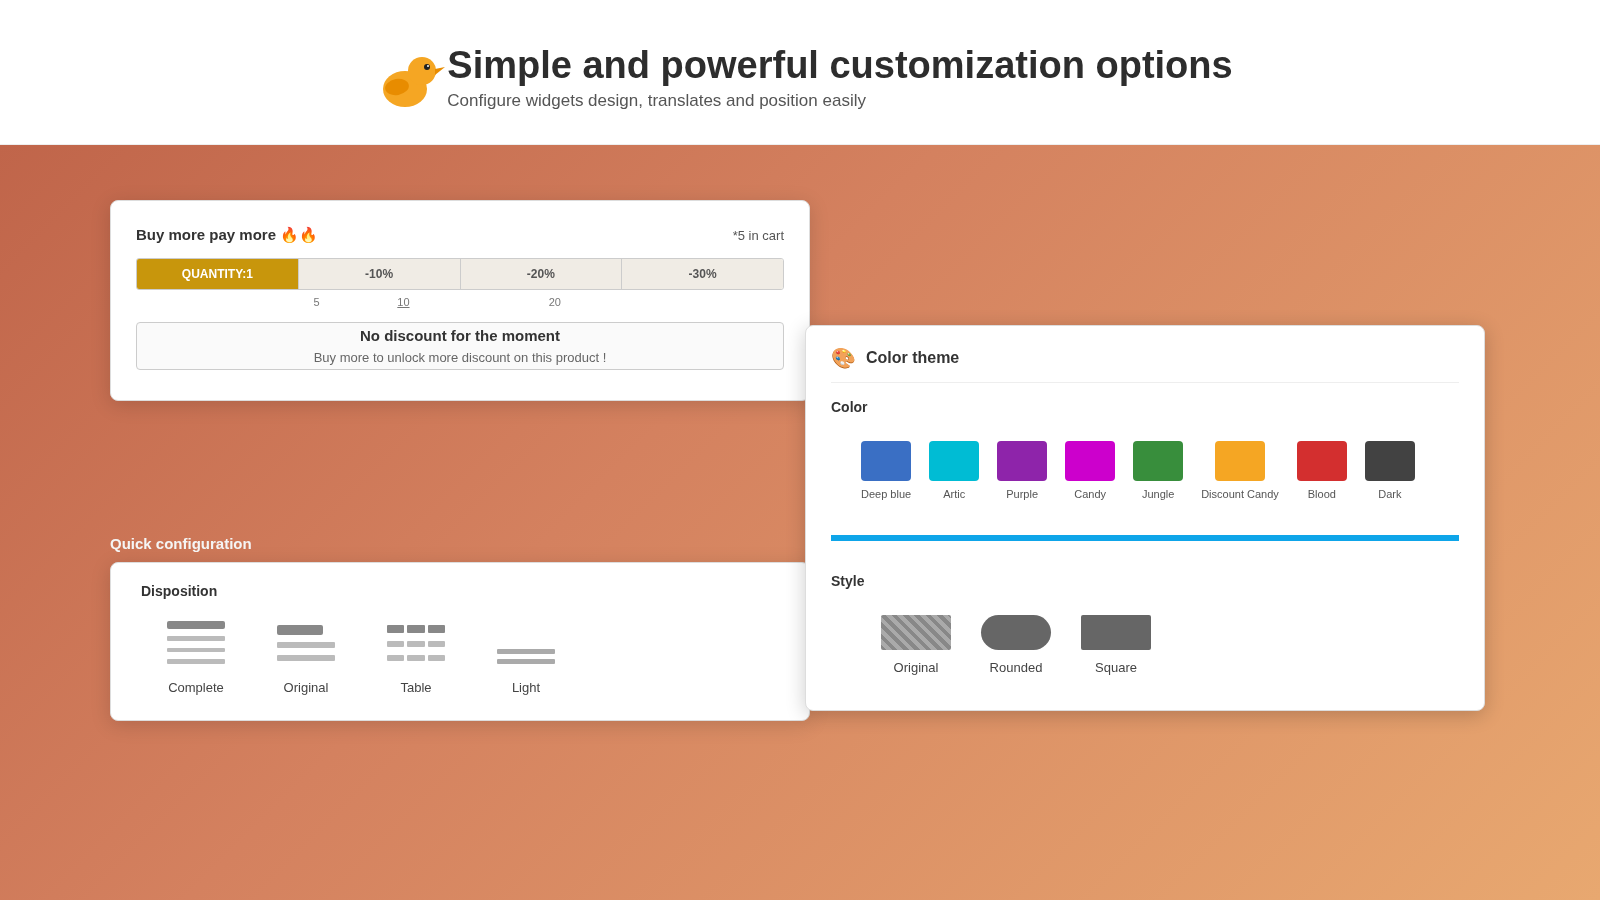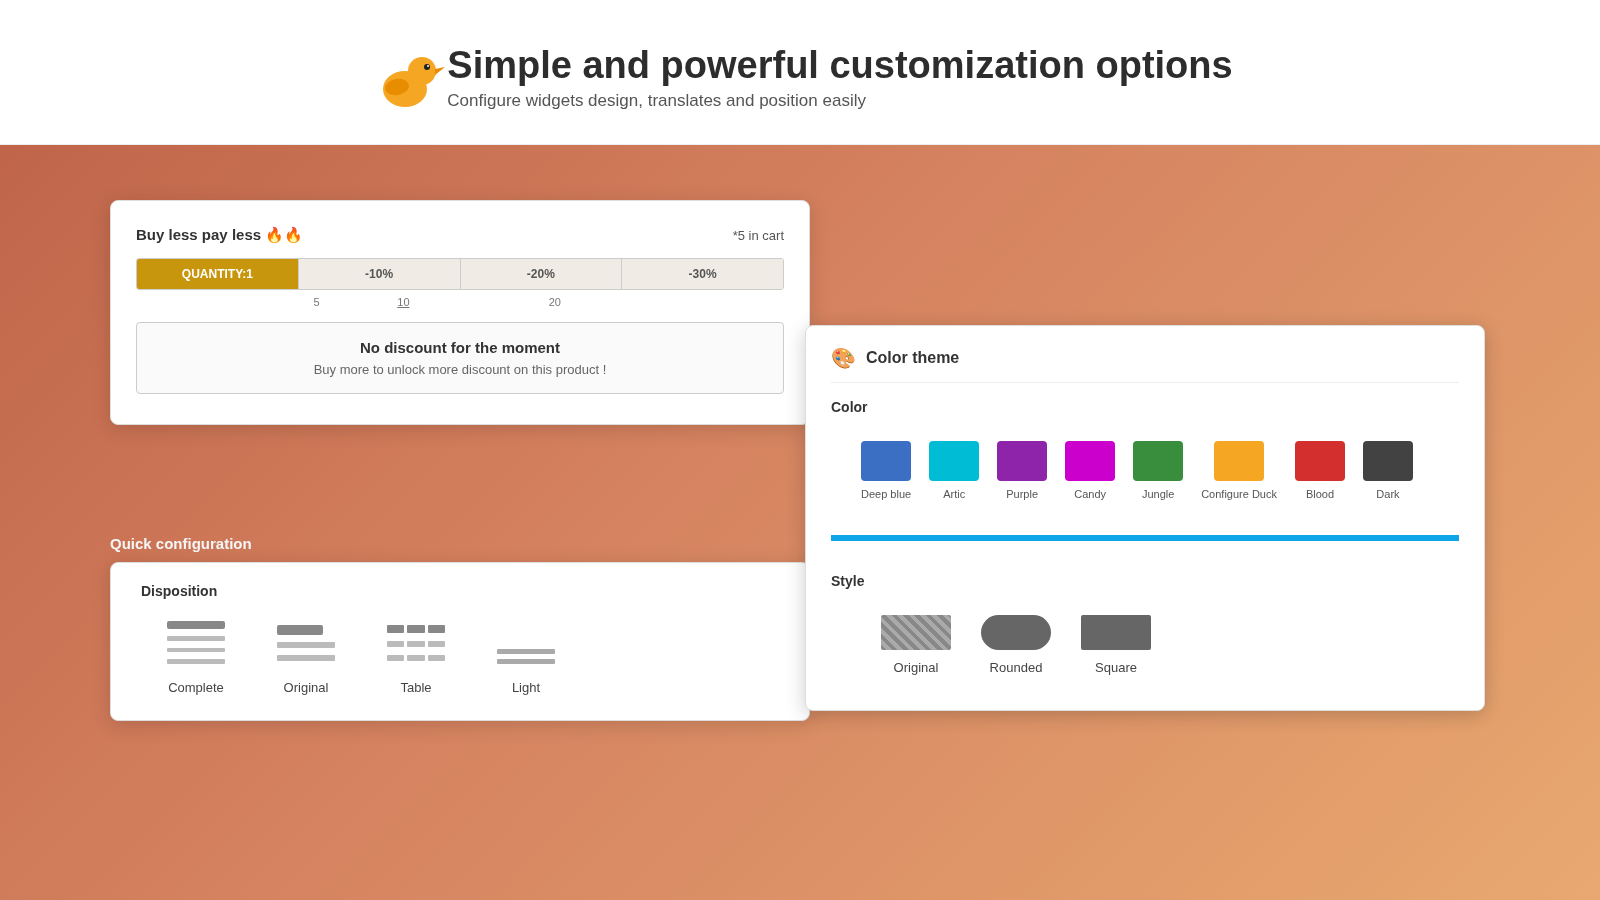--- a/index.html
+++ b/index.html
@@ -130,21 +130,21 @@
       color: #777;
       flex: 1;
       text-align: center;
     }
 
     .qty-label:first-child { text-align: left; margin-left: 25%; }
 
     .discount-box {
       border: 1px solid #ccc;
       border-radius: 4px;
-      padding: 16px;
+      padding: 4px;
       text-align: center;
       background: #fafafa;
     }
 
     .discount-title {
       font-size: 15px;
       font-weight: 800;
       color: #333;
       margin-bottom: 6px;
     }
@@ -355,21 +355,21 @@
   <div class="header-text">
     <span class="header-title">Simple and powerful customization options</span>
     <span class="header-subtitle">Configure widgets design, translates and position easily</span>
   </div>
 </div>
 
 <div id="main-bg">
 
   <div id="panel-widget">
     <div class="widget-header">
-      <span class="widget-title">Buy less pay less 🔥🔥</span>
+      <span class="widget-title">Buy more pay more 🔥🔥</span>
       <span class="widget-cart">*5 in cart</span>
     </div>
     <div class="quantity-bar">
       <div class="qty-cell active">QUANTITY:1</div>
       <div class="qty-cell">-10%</div>
       <div class="qty-cell">-20%</div>
       <div class="qty-cell">-30%</div>
     </div>
     <div class="qty-labels">
       <span class="qty-label" style="flex:1.2; margin-left:0; text-align:right; padding-right:8px;">5</span>
@@ -465,21 +465,21 @@
         <div class="swatch-item">
           <div class="swatch-box" style="background: rgb(204, 0, 204);"></div>
           <span class="swatch-label">Candy</span>
         </div>
         <div class="swatch-item">
           <div class="swatch-box" style="background: rgb(56, 142, 60);"></div>
           <span class="swatch-label">Jungle</span>
         </div>
         <div class="swatch-item">
           <div class="swatch-box" style="background: rgb(245, 166, 35);"></div>
-          <span class="swatch-label">Configure Duck</span>
+          <span class="swatch-label">Discount Candy</span>
         </div>
         <div class="swatch-item">
           <div class="swatch-box" style="background: rgb(211, 47, 47);"></div>
           <span class="swatch-label">Blood</span>
         </div>
         <div class="swatch-item">
           <div class="swatch-box" style="background: rgb(66, 66, 66);"></div>
           <span class="swatch-label">Dark</span>
         </div>
       </div>

